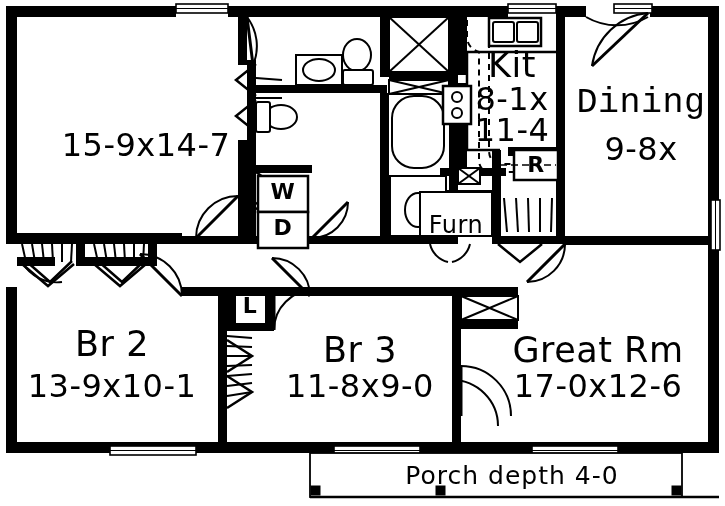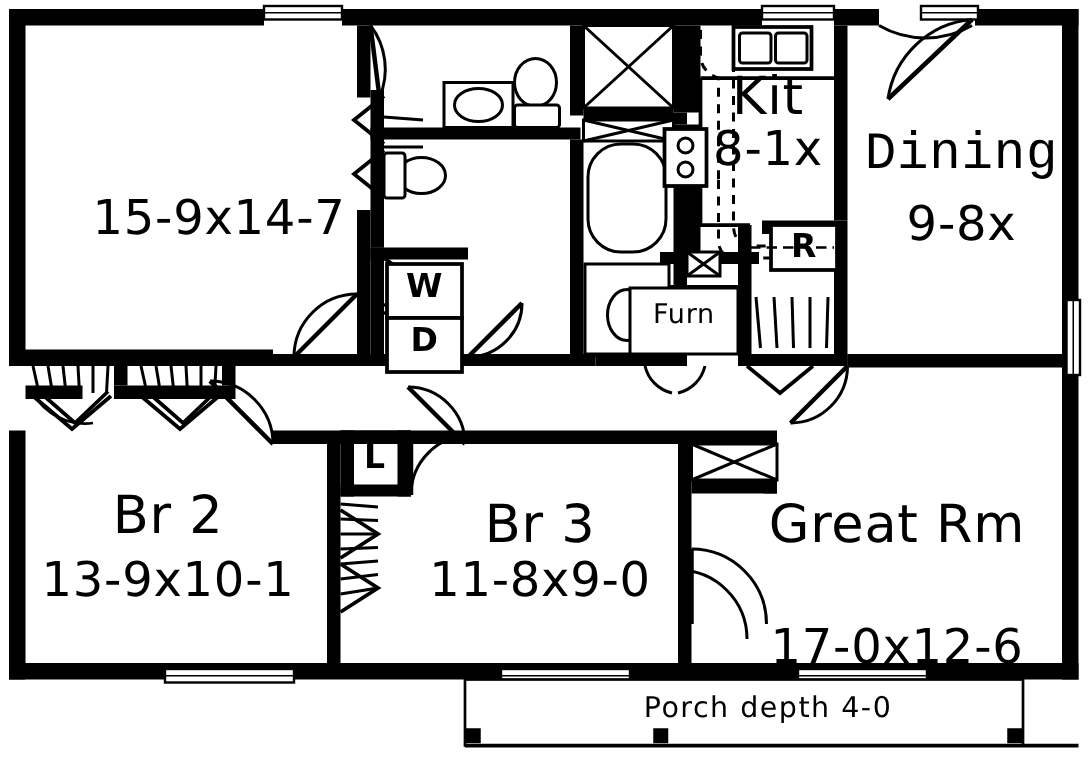--- a/index.html
+++ b/index.html
@@ -15,23 +15,23 @@
     position:absolute;
     color:#000;
     font-family:"DejaVu Sans", sans-serif;
     white-space:nowrap;
     letter-spacing:0.5px;
     line-height:1.12;
     text-align:center;
   }
   .room-name{font-size:35px;}
   .room-dim{font-size:32px;}
-  .small{font-size:18px;}
+  .small{font-size:24px;margin-top:12px;}
   .appl{font-size:22px;font-weight:bold;}
-  .porch-lbl{font-size:19px;letter-spacing:1px;}
+  .porch-lbl{font-size:25px;letter-spacing:1px;}
   .ctr{transform:translateX(-50%);}
 </style>
 </head>
 <body>
 
 <div id="plan">
 
   <svg width="725" height="506" viewBox="0 0 725 506">
 
     <g fill="#000000">
@@ -331,32 +331,33 @@
       <rect x="436" y="486" width="9" height="9" fill="#000000"></rect>
       <rect x="672" y="486" width="9" height="9" fill="#000000"></rect>
     </g>
 
   </svg>
 
   <div class="lbl room-dim ctr" style="left:125px;top:128px;margin-left:21px;">15-9x14-7</div>
 
   <div class="lbl room-name ctr" style="left:512px;top:46px;">Kit</div>
   <div class="lbl room-dim ctr" style="left:512px;top:82px;">8-1x</div>
+  <div class="lbl room-dim ctr" style="left:512px;top:113px;">11-4</div>
 
   <div class="lbl room-name ctr" style="left:641px;top:84px;font-family:Liberation Mono, monospace;">Dining</div>
   <div class="lbl room-dim ctr" style="left:641px;top:132px;">9-8x</div>
 
   <div class="lbl room-name ctr" style="left:112px;top:325px;">Br 2</div>
   <div class="lbl room-dim ctr" style="left:112px;top:369px;">13-9x10-1</div>
 
   <div class="lbl room-name ctr" style="left:360px;top:331px;text-align:right;">Br 3</div>
   <div class="lbl room-dim ctr" style="left:360px;top:369px;">11-8x9-0</div>
 
   <div class="lbl room-name ctr" style="left:598px;top:331px;">Great Rm</div>
-  <div class="lbl room-dim ctr" style="left:598px;top:369px;margin-top:45px;">17-0x12-6</div>
+  <div class="lbl room-dim ctr" style="left:598px;top:369px;">17-0x12-6</div>
 
   <div class="lbl appl ctr" style="left:283px;top:180px;">W</div>
   <div class="lbl appl ctr" style="left:283px;top:216px;">D</div>
   <div class="lbl appl ctr" style="left:536px;top:153px;">R</div>
   <div class="lbl small ctr" style="left:456px;top:200px;">Furn</div>
   <div class="lbl appl ctr" style="left:250px;top:294px;">L</div>
 
   <div class="lbl porch-lbl ctr" style="left:512px;top:462px;">Porch depth 4-0</div>
 
 </div>

